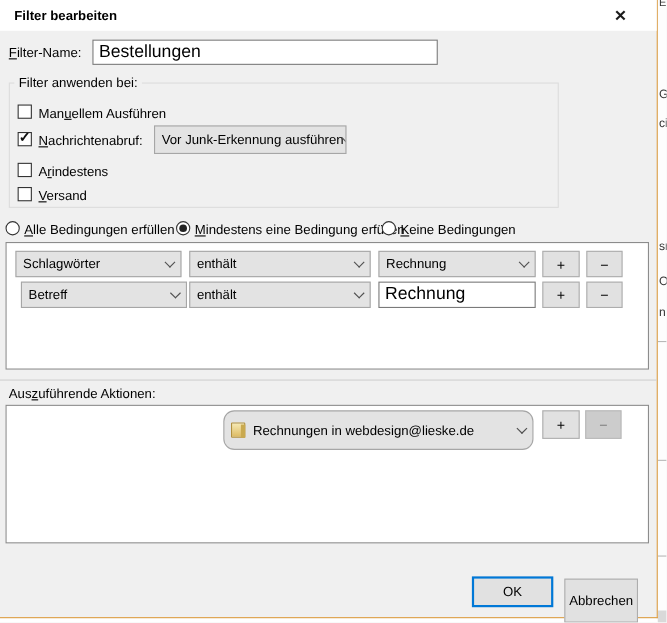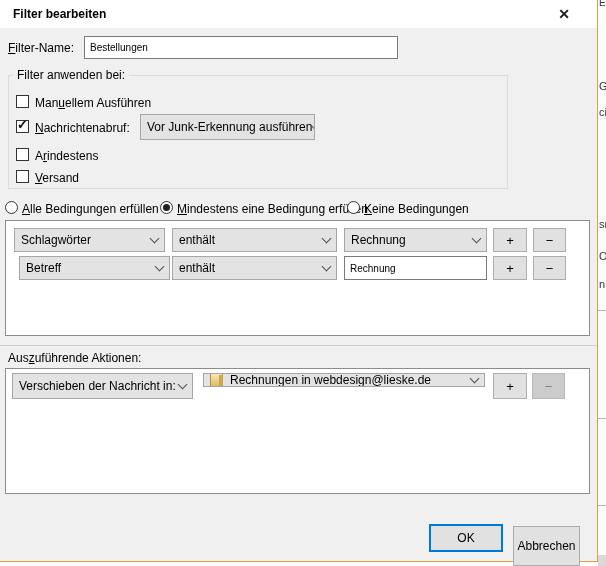--- a/index.html
+++ b/index.html
@@ -29,21 +29,21 @@
   }
   .titlebar { position: absolute; left: 0; top: 0; width: 597px; height: 28px; background: #ffffff; font-weight: bold; }
   .title { position: absolute; left: 13px; top: 7px; }
   .close-btn { position: absolute; left: 551px; top: 3px; width: 26px; height: 22px;
     display: flex; align-items: center; justify-content: center; font-size: 14px; color: #1a1a1a; }
 
   .lbl { position: absolute; white-space: nowrap; }
 
   input.txt {
     position: absolute; background: #fff; border: 1px solid #7a7a7a;
-    font-family: "Liberation Sans", sans-serif; font-size: 10px; color: #000;
+    font-family: "Liberation Sans", sans-serif; font-size: 16px; color: #000;
     padding: 0 5px; outline: none;
   }
   #filter-name-input { left: 84px; top: 36px; width: 314px; height: 23px; }
 
   .groupbox { position: absolute; left: 8px; top: 75px; width: 500px; height: 114px;
     border: 1px solid #dcdcdc; }
   .legend { position: absolute; left: 4px; top: -8px; background: #f0f0f0; padding: 0 4px; white-space: nowrap; }
 
   .cb { position: absolute; width: 13px; height: 13px; background: #fff; border: 1px solid #333; }
   .cb .mark { position: absolute; left: 0px; top: -3px; font-size: 13px; font-weight: bold; color: #111; line-height: 13px; }
@@ -166,25 +166,21 @@
   </div>
   <input class="txt" style="left: 344px; top: 256px; width: 143px; height: 24px;" type="text" value="Rechnung">
   <div class="sbtn" style="left:493px; top:256px; width:34px; height:24px;">+</div>
   <div class="sbtn" style="left:533px; top:256px; width:33px; height:24px;">−</div>
 
   <div class="divider"></div>
   <span class="lbl" style="left:8px; top:351px;"><span>Aus</span><span class="k">z</span><span>uführende Aktionen:</span></span>
 
   <div id="action-box" class="listbox"></div>
 
-  <div class="dd" style="left:12px; top:373px; width:181px; height:26px;">
-    <span>Verschieben der Nachricht in:</span>
-    <span class="chev"></span>
-  </div>
-  <div class="dd" style="left:203px; top:373px; width:282px; height:14px;">
+  <div class="dd" style="left:203px; top:373px; width:282px; height:36px;border-radius:10px;">
     <span class="folder-icon"></span>
     <span>Rechnungen in webdesign@lieske.de</span>
     <span class="chev"></span>
   </div>
   <div class="sbtn" style="left:493px; top:373px; width:34px; height:26px;">+</div>
   <div class="sbtn disabled" style="left:532px; top:373px; width:33px; height:26px;">−</div>
 
   <div id="ok-btn" class="btn">OK</div>
   <div id="cancel-btn" class="btn">Abbrechen</div>
 </div>

